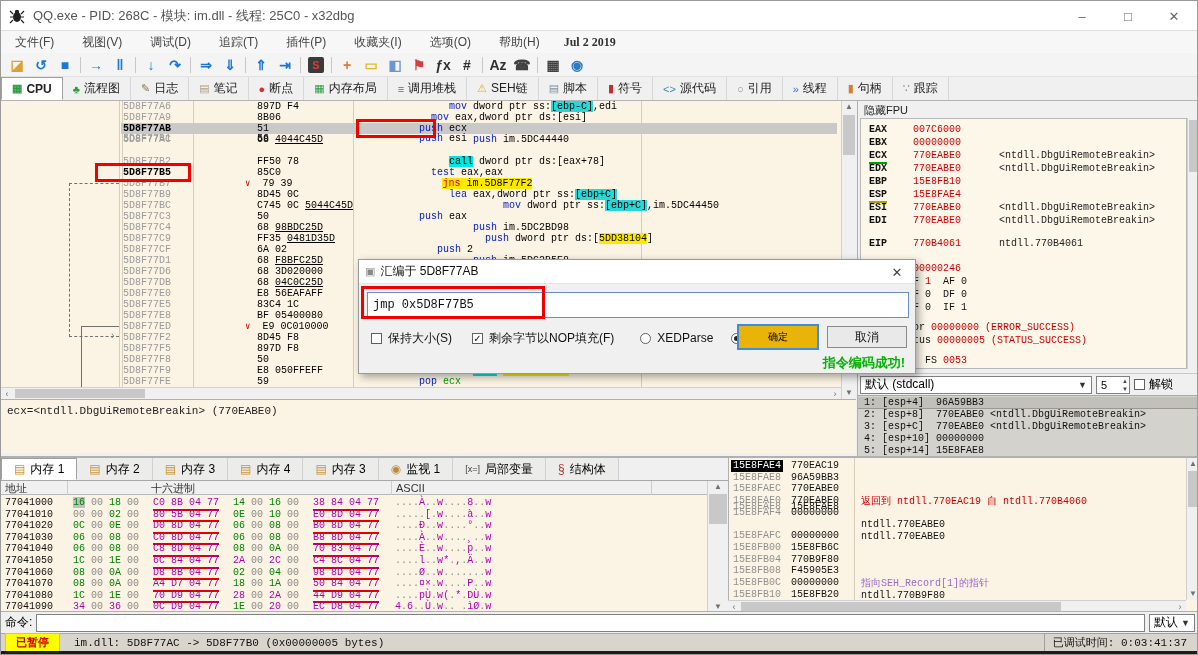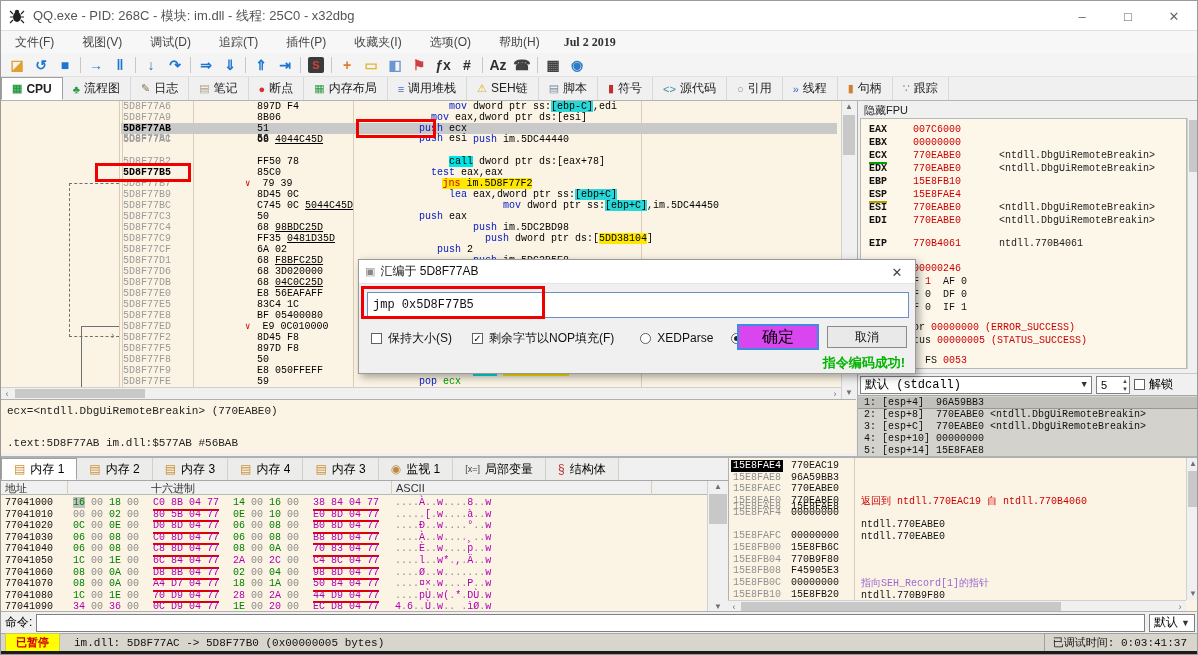--- a/index.html
+++ b/index.html
@@ -92,22 +92,22 @@
           box-shadow:3px 3px 8px rgba(0,0,0,.35);z-index:30;}
   .dlg-title{position:absolute;left:0;top:0;width:100%;height:24px;background:#ffffff;display:flex;align-items:center;
              font-size:12px;color:#111;padding-left:6px;gap:5px;border-bottom:1px solid #e4e4e4;}
   .dlg-x{position:absolute;right:6px;top:0;height:24px;width:24px;display:flex;align-items:center;justify-content:center;color:#444;font-size:13px;}
   .dlg-input{position:absolute;left:8px;top:32px;width:542px;height:26px;border:1px solid #6a8fc8;background:#fff;
              font:12px "Liberation Mono",monospace;padding:0 5px;color:#111;}
   .dlg-row{position:absolute;left:12px;top:66px;width:540px;height:24px;display:flex;align-items:center;font-size:12px;color:#111;gap:6px;}
   .radio{width:11px;height:11px;border:1px solid #606060;border-radius:50%;background:#fff;display:inline-flex;align-items:center;justify-content:center;}
   .radio .dot{width:5px;height:5px;border-radius:50%;background:#222;}
   .btn{height:24px;display:flex;align-items:center;justify-content:center;background:#e9e9e9;border:1px solid #8a8a8a;font-size:12px;color:#111;}
-  .btn-ok{position:absolute;left:378px;top:64px;width:82px;height:26px;border:2px solid #3c8ce0;background:#d946ef;
-          display:flex;align-items:center;justify-content:center;font-size:16px;}
+  .btn-ok{position:absolute;left:378px;top:64px;width:82px;height:26px;border:2px solid #3c8ce0;background:#eab308;
+          display:flex;align-items:center;justify-content:center;font-size:10px;}
   .btn-cancel{position:absolute;left:468px;top:66px;width:80px;height:22px;}
   .dlg-status{position:absolute;right:10px;top:94px;font-size:13px;font-weight:bold;color:#00b400;}
 
   
   .bottom{position:absolute;left:0;top:455px;width:1198px;height:155px;background:#fbf4e4;border-top:2px solid #b0b0b0;}
   .btabs{position:absolute;left:0;top:0;width:727px;height:23px;background:#f0f0f0;border-bottom:1px solid #a8a8a8;display:flex;align-items:flex-end;font-size:12px;}
   .btab{height:22px;display:flex;align-items:center;padding:0 12px;border-right:1px solid #d0d0d0;background:#ececea;gap:5px;white-space:nowrap;}
   .btab.active{background:#ffffff;border:1px solid #a0a0a0;border-bottom:1px solid #fff;}
   .dumphead{position:absolute;left:0;top:23px;width:727px;height:14px;background:#f0f0f0;border-bottom:1px solid #b8b8b8;
             font-size:11px;color:#333;}
@@ -314,21 +314,20 @@
   </div>
   <div class="hscroll" style="left:0;top:386px;width:840px;height:12px;">
     <span class="arr" style="left:0">‹</span>
       <span class="arr" style="right:0">›</span>
     <div class="hthumb" style="left:14px;width:130px;"></div>
   </div>
 
   <div class="infobox">
     <div>ecx=&lt;ntdll.DbgUiRemoteBreakin&gt; (770EABE0)</div>
     <div>&nbsp;</div>
-    <div>.text:5D8F77AB im.dll:$577AB #56BAB</div>
   </div>
 
   <div class="regpanel">
     <span class="fpu-toggle">隐藏FPU</span>
     <div class="regbody" id="regbody">
         <div class="rrow" style="top: 4px;"><span class="rname ">EAX</span><span class="rval">007C6000</span></div>
         <div class="rrow" style="top: 17px;"><span class="rname ">EBX</span><span class="rval">00000000</span></div>
         <div class="rrow" style="top: 30px;"><span class="rname ug">ECX</span><span class="rval">770EABE0</span><span class="rhint">&lt;ntdll.DbgUiRemoteBreakin&gt;</span></div>
         <div class="rrow" style="top: 43px;"><span class="rname ">EDX</span><span class="rval">770EABE0</span><span class="rhint">&lt;ntdll.DbgUiRemoteBreakin&gt;</span></div>
         <div class="rrow" style="top: 56px;"><span class="rname ">EBP</span><span class="rval">15E8FB10</span></div>
@@ -343,21 +342,21 @@
         <div class="frow" style="top: 202px;"><span class="">LastError </span><span class="fr-r">00000000 (ERROR_SUCCESS)</span></div>
         <div class="frow" style="top: 215px;"><span class="">LastStatus </span><span class="fr-r">00000005 (STATUS_SUCCESS)</span></div>
         <div class="frow" style="top: 235px;"><span class="">GS </span><span class="fr-r">002B</span><span class="">  FS </span><span class="fr-r">0053</span></div>
       </div>
   </div>
   <div class="vscroll regscroll" style="left:1186px;top:117px;width:12px;height:251px;">
     <div class="vthumb" style="top:2px;height:52px;"></div>
   </div>
 
   <div class="ccrow">
-    <div class="combo" style="width:232px;font-family:Liberation Mono, monospace;">
+    <div class="combo" style="width:232px;">
       <span>默认 (stdcall)</span>
         <span class="car">▼</span>
     </div>
     <div class="spin">
       <span>5</span>
       <span class="ud">▲<br>▼</span>
     </div>
     <span class="cbox"></span>
     <span>解锁</span>
   </div>

